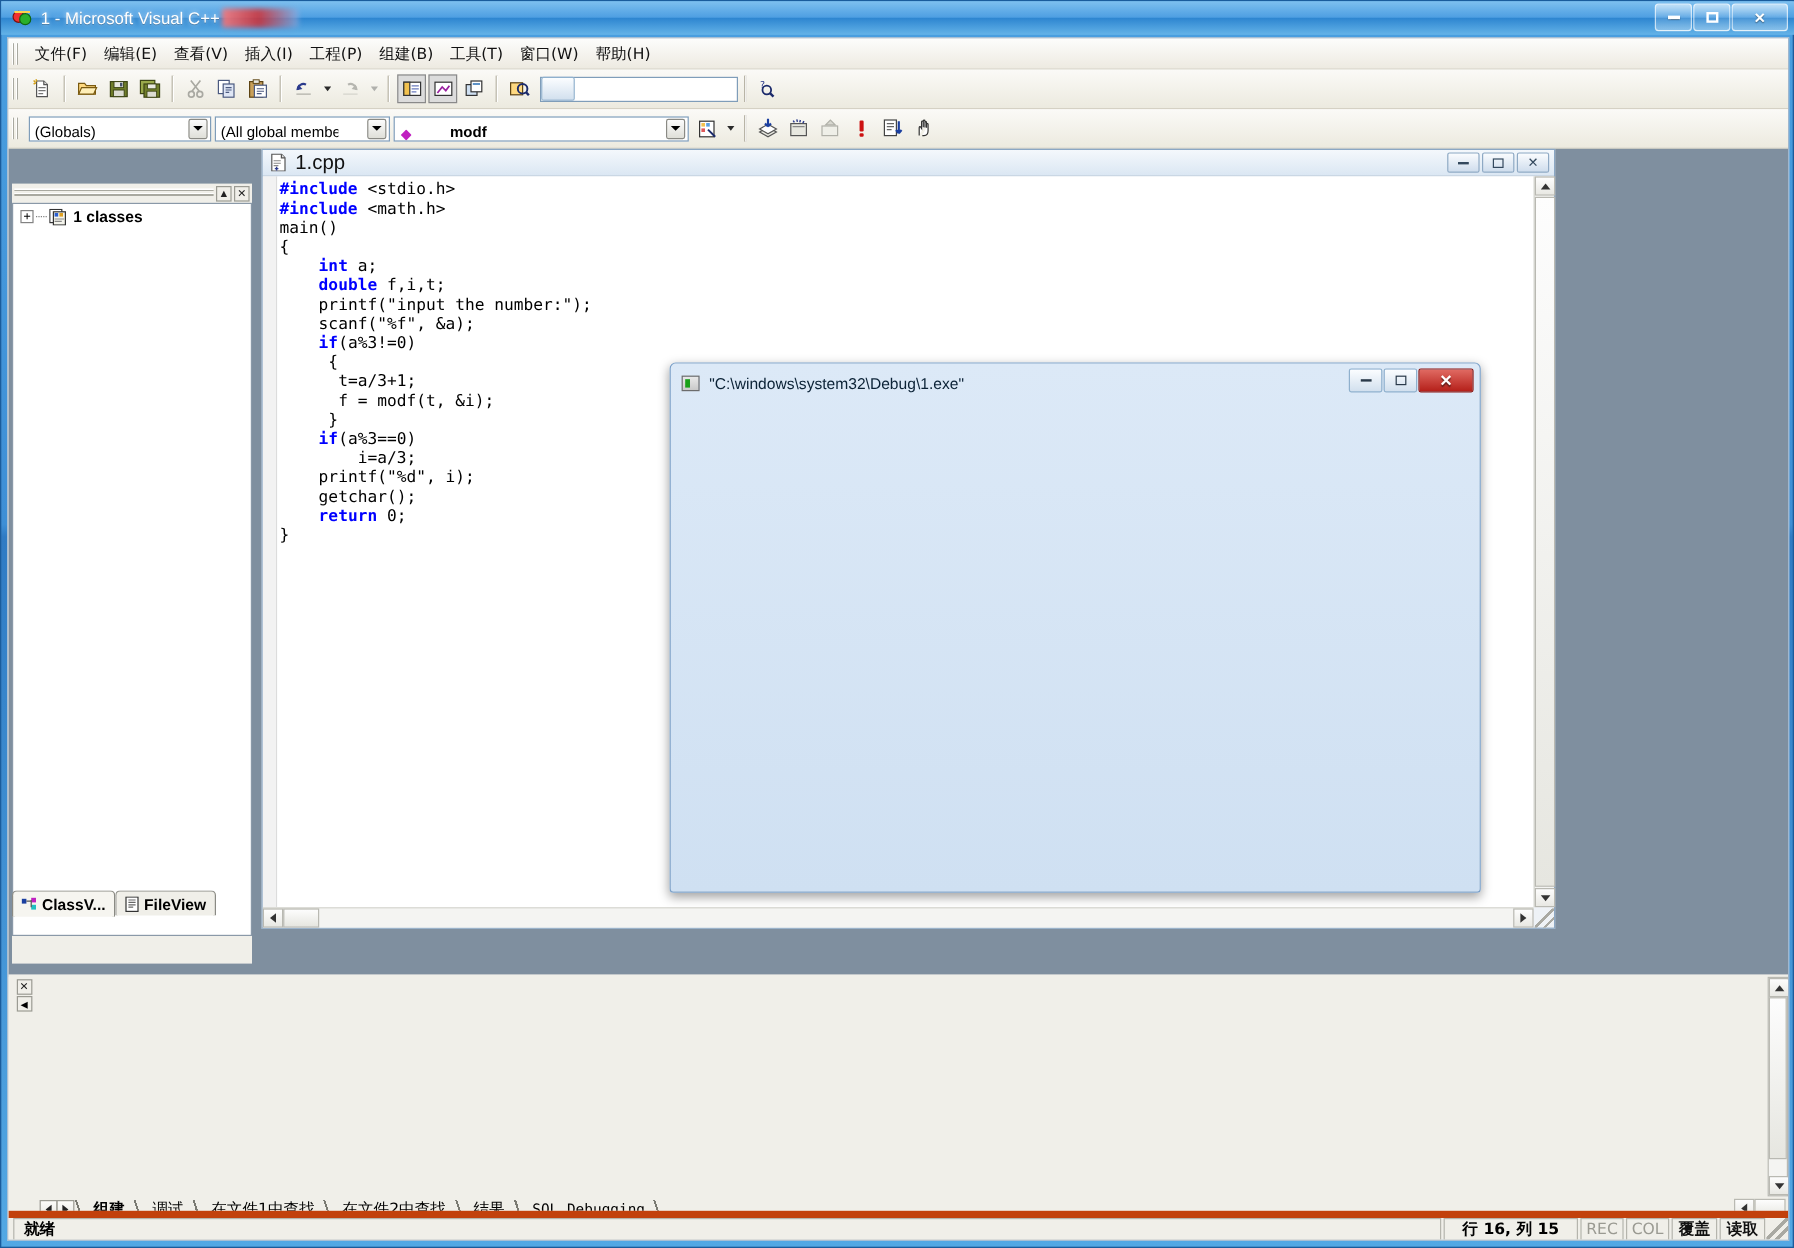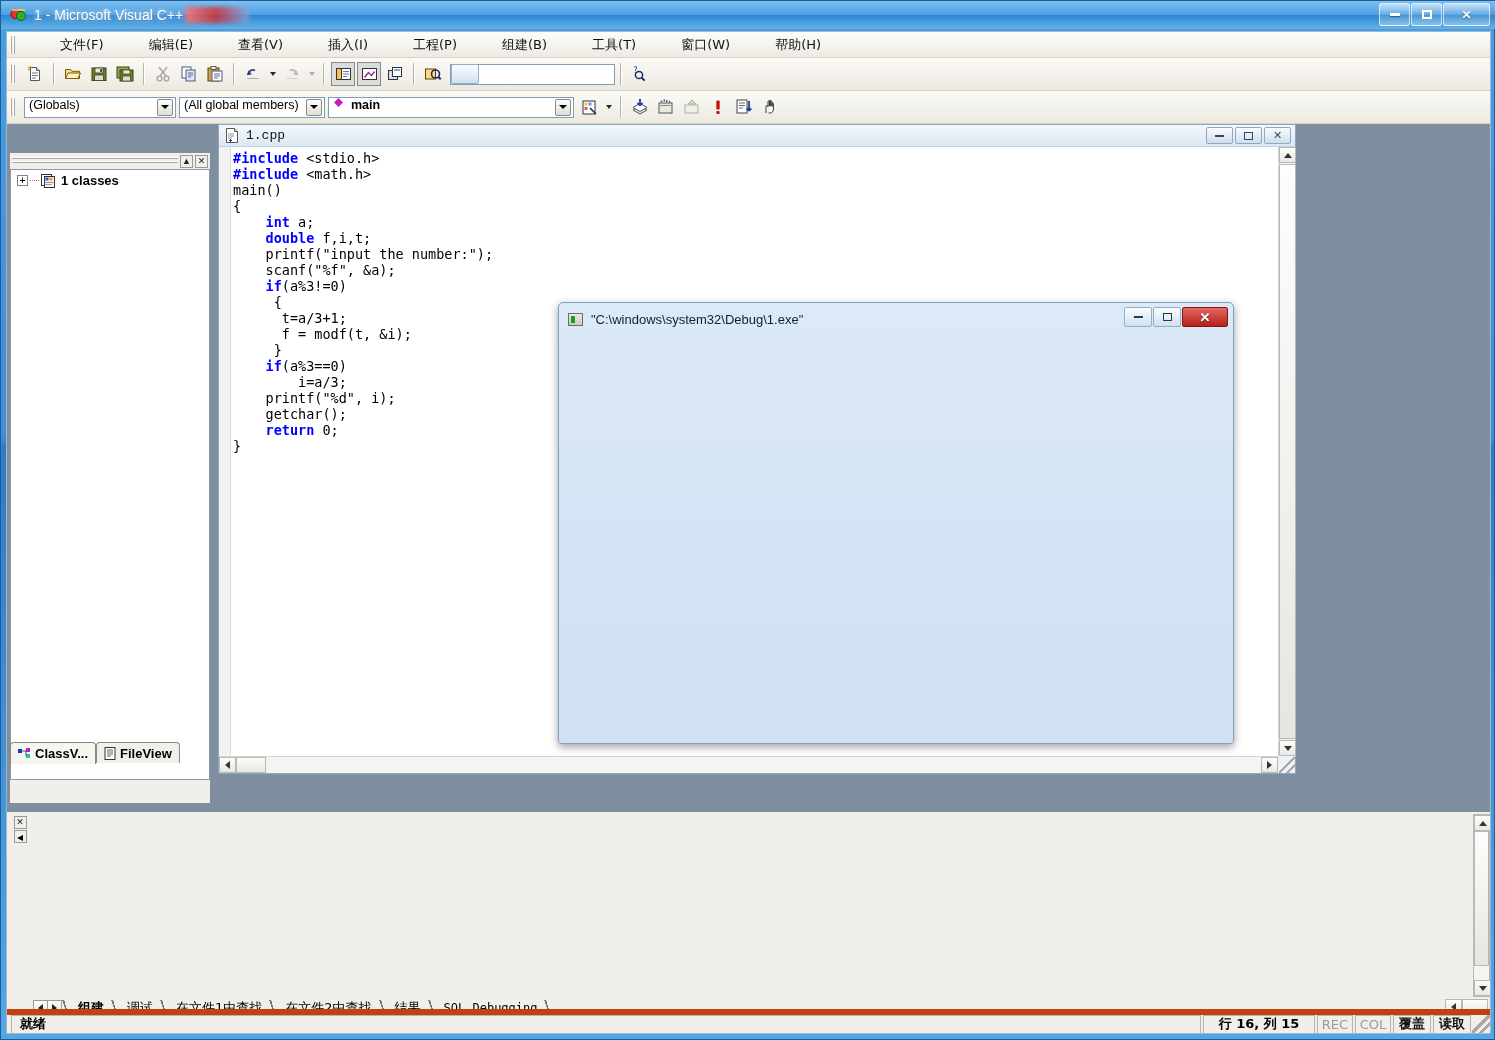--- a/index.html
+++ b/index.html
@@ -65,21 +65,20 @@
   }
   .gripper{
     width:8px;height:18px;margin:0 4px 0 3px;flex:0 0 auto;
     background:
       linear-gradient(to right,#fff 0,#fff 1px,#a9a9a0 1px,#a9a9a0 2px,transparent 2px),
       linear-gradient(to right,transparent 3px,#fff 3px,#fff 4px,#a9a9a0 4px,#a9a9a0 5px,transparent 5px);
   }
   .menuitem{
     padding:3px 7px;color:#111;font-size:13px;white-space:nowrap;
     font-family:"DejaVu Sans",sans-serif;
-    margin-left:31px;
   }
 
   
   .tbrow{
     position:absolute;left:0;width:100%;box-sizing:border-box;
     background:linear-gradient(to bottom,#fbfaf7,#eceadf);
     border-bottom:1px solid #d5d1c4;
     display:flex;align-items:center;
   }
   .tb1{top:26px;height:33px;}
@@ -95,21 +94,21 @@
     width:13px;height:24px;display:flex;align-items:center;justify-content:center;flex:0 0 auto;
   }
   .drop-arrow i{
     display:block;width:0;height:0;border-left:3.5px solid transparent;border-right:3.5px solid transparent;
     border-top:4px solid #2a2a2a;
   }
   .drop-arrow.dis i{border-top-color:#b0b0ac;}
 
   .combo{
     height:21px;border:1px solid #7f9db9;background:#fff;box-sizing:border-box;
-    display:flex;align-items:flex-start;position:relative;flex:0 0 auto;
+    display:flex;align-items:flex-end;position:relative;flex:0 0 auto;gap:24px;
   }
   .combo .cval{
     flex:1 1 auto;padding-left:4px;font-size:12.5px;color:#000;white-space:nowrap;overflow:hidden;
     font-family:"Liberation Sans",sans-serif;
   }
   .combo .cbtn{
     width:16px;height:17px;margin:1px 2px 1px 0;flex:0 0 auto;
     background:linear-gradient(to bottom,#fcfcfc,#dfdfd8);
     border:1px solid #8a8a84;box-sizing:border-box;
     display:flex;align-items:center;justify-content:center;
@@ -172,21 +171,21 @@
   .mdichild{
     position:absolute;left:211px;top:0px;width:1078px;height:650px;
     background:#eef2f6;border:1px solid #8ba7c4;box-sizing:border-box;
   }
   .mdititle{
     height:22px;display:flex;align-items:center;
     background:linear-gradient(to bottom,#f4f8fc,#dbe7f3);
     border-bottom:1px solid #c3d2e0;box-sizing:border-box;position:relative;
   }
   .mdititle .mico{margin-left:6px;margin-right:7px;flex:0 0 auto;}
-  .mdititle .mtxt{font-size:13px;color:#111;font-family:Liberation Mono, monospace;}
+  .mdititle .mtxt{font-size:17px;color:#111;font-family:Liberation Sans, sans-serif;}
   .mdibtns{position:absolute;right:4px;top:2px;display:flex;gap:2px;}
   .mdibtn{
     width:27px;height:17px;box-sizing:border-box;
     background:linear-gradient(to bottom,#fafcfe,#cfdded);
     border:1px solid #8ea9c4;border-radius:2px;
     display:flex;align-items:center;justify-content:center;
   }
   .mdibtn .mk{width:9px;height:2px;background:#34495e;}
   .mdibtn .sq{width:9px;height:8px;border:1px solid #34495e;box-sizing:border-box;}
 
@@ -549,21 +548,21 @@
           <span class="cbtn">
               <i></i>
             </span>
         </div>
         <div class="combo" style="width:246px;margin-left:3px;">
           <span style="margin:0 4px 0 5px;display:flex;">
             <svg width="9" height="9" viewBox="0 0 9 9">
                 <path d="M4.5 0l4.5 4.5-4.5 4.5L0 4.5z" fill="#c020c0"></path>
               </svg>
           </span>
-          <span class="cval" style="font-weight:bold;">main</span>
+          <span class="cval" style="font-weight:bold;">modf</span>
           <span class="cbtn">
               <i></i>
             </span>
         </div>
         <div class="tbtn" style="margin-left:3px;">
           <svg width="17" height="17" viewBox="0 0 17 17">
             <rect x="2" y="2" width="12" height="13" fill="#fff" stroke="#333" stroke-width="1"></rect>
             <rect x="3.5" y="3.5" width="3" height="3" fill="#f2c14e"></rect>
             <rect x="7.5" y="3.5" width="3" height="3" fill="#59a0e0"></rect>
             <rect x="3.5" y="8" width="3" height="3" fill="#e05959"></rect>

